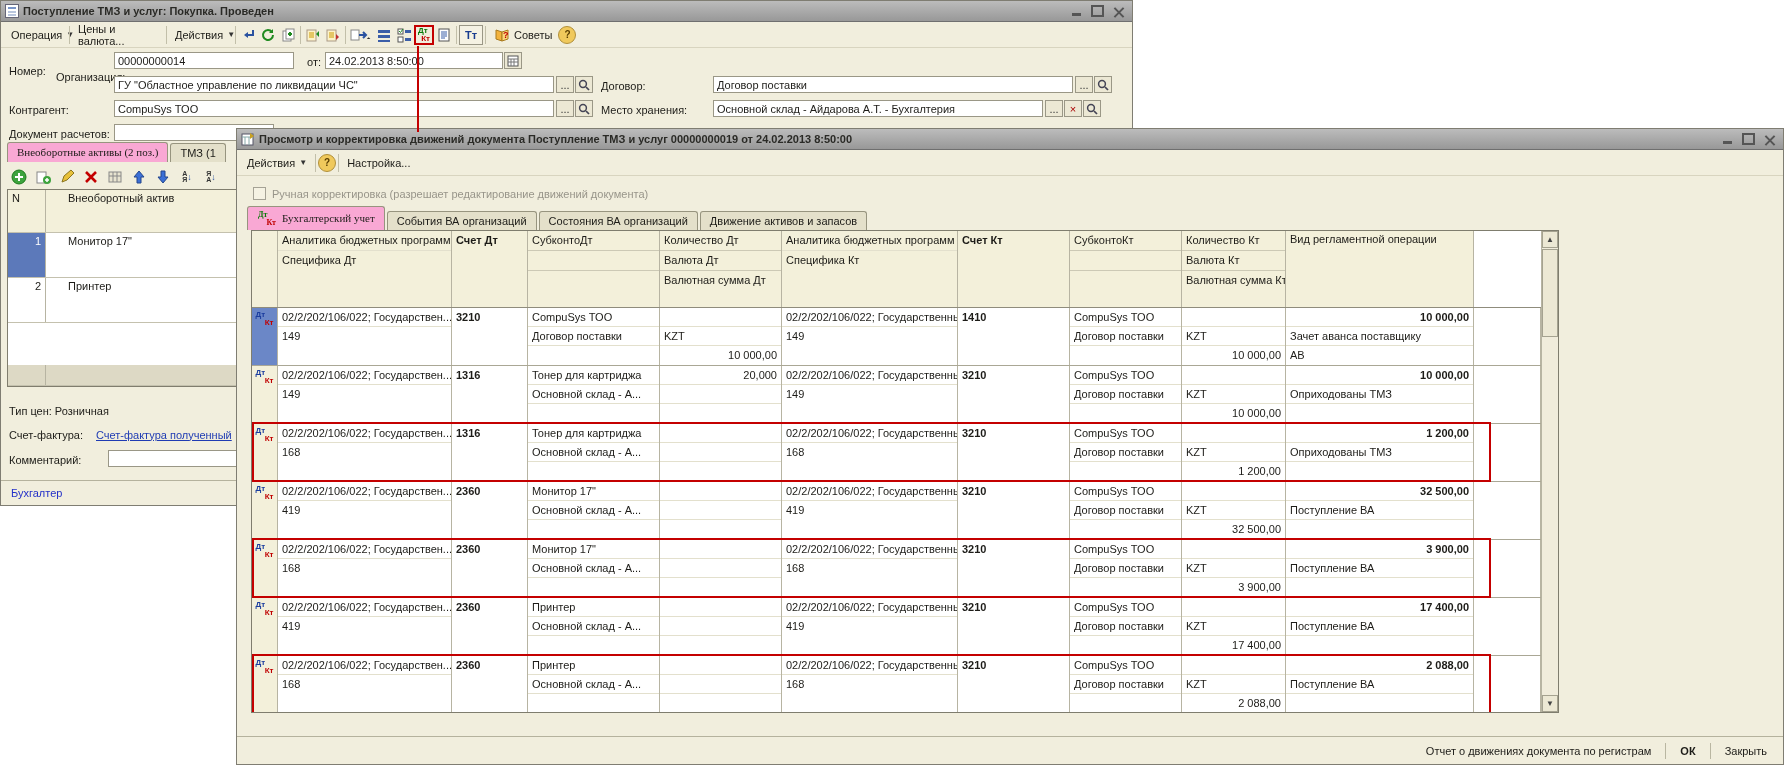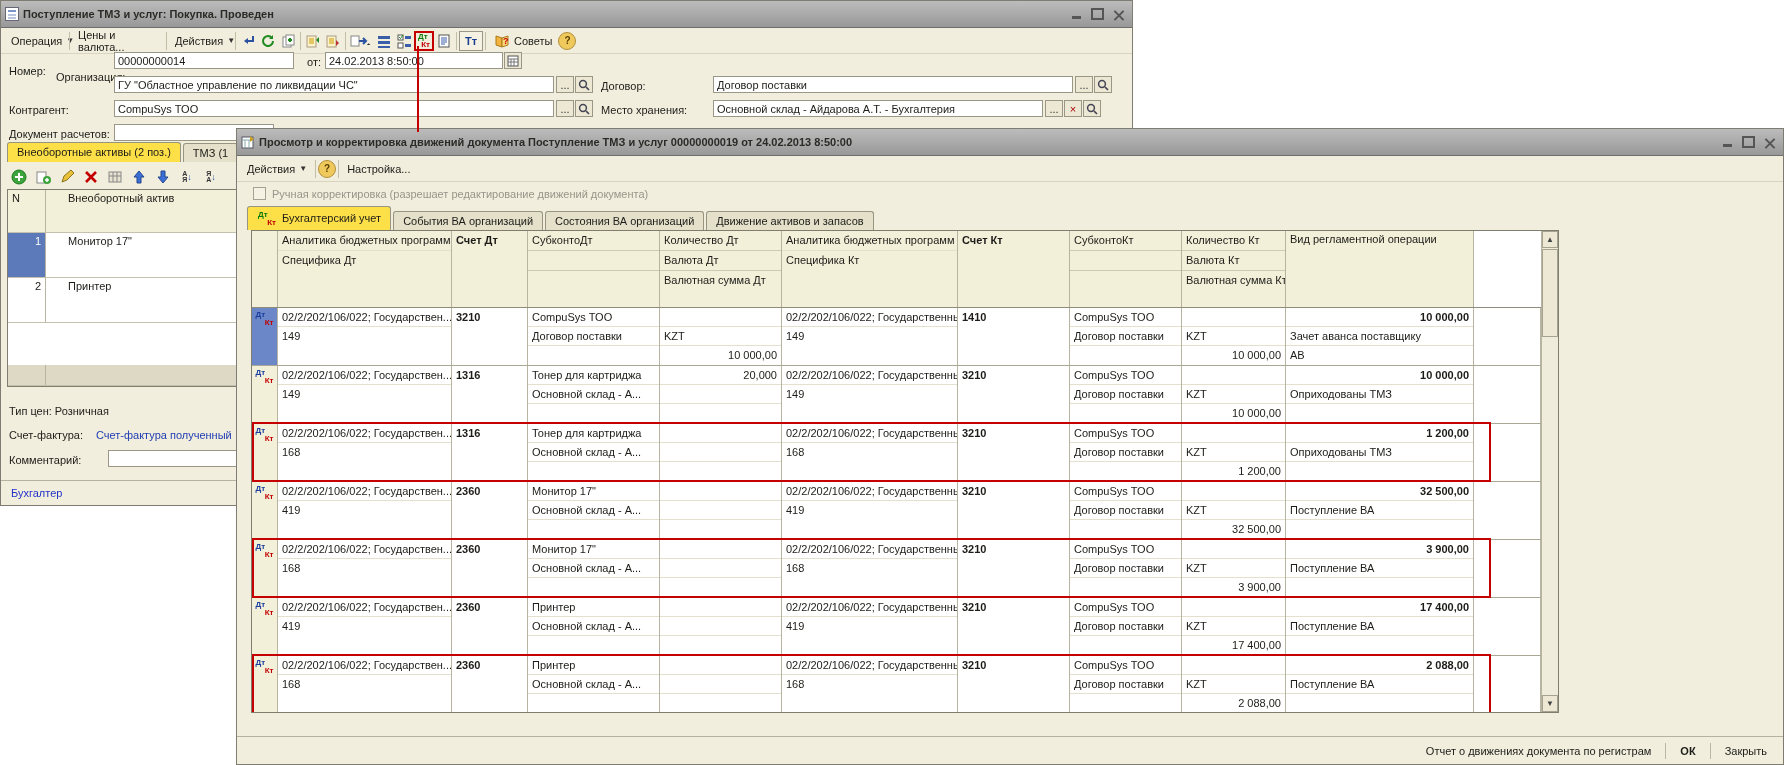--- a/index.html
+++ b/index.html
@@ -1,19 +1,19 @@
 <!DOCTYPE html>
 <html><head>
 <meta charset="utf-8">
 <style>
   html,body{margin:0;padding:0;background:#fff;}
   body{width:1788px;height:765px;position:relative;overflow:hidden;
        font-family:"Liberation Sans","DejaVu Sans",sans-serif;font-size:11px;color:#1d1c18;}
   .win{position:absolute;background:#f1eedd;border:1px solid #7f7d72;box-sizing:border-box;}
-  .titlebar{height:27px;background:linear-gradient(#bcbcbc,#989898);display:flex;align-items:center;
+  .titlebar{height:21px;background:linear-gradient(#bcbcbc,#989898);display:flex;align-items:center;
             padding:0 4px;border-bottom:1px solid #6f6f6f;box-sizing:border-box;}
   .titlebar .ttext{font-weight:bold;color:#2a2a26;margin-left:4px;flex:1;white-space:nowrap;overflow:hidden;}
   .winbtns{display:flex;gap:6px;align-items:center;margin-right:2px;}
   .wbtn{width:15px;height:13px;display:flex;align-items:center;justify-content:center;color:#444;}
   .mini{width:9px;height:3px;background:#555;margin-top:6px;}
   .maxi{width:9px;height:8px;border:2px solid #555;}
   .closx{position:relative;width:11px;height:11px;}
   .closx:before,.closx:after{content:"";position:absolute;left:5px;top:0;width:2px;height:13px;background:#555;}
   .closx:before{transform:rotate(45deg);} .closx:after{transform:rotate(-45deg);}
   .wicon{width:14px;height:14px;background:#fff;border:1px solid #667;box-sizing:border-box;position:relative;}
@@ -25,30 +25,30 @@
   .ti{width:20px;height:20px;display:flex;align-items:center;justify-content:center;box-sizing:border-box;}
   .fldrow{position:absolute;height:19px;display:flex;align-items:center;}
   .flabel{color:#1d1c18;}
   .inp{position:absolute;height:17px;background:#fff;border:1px solid #9a9786;box-sizing:border-box;
        padding:1px 3px;line-height:14px;white-space:nowrap;overflow:hidden;}
   .sbtn{position:absolute;height:17px;width:18px;background:#ece8d4;border:1px solid #9a9786;box-sizing:border-box;
         display:flex;align-items:center;justify-content:center;color:#333;}
   .tabs{position:absolute;display:flex;gap:2px;align-items:flex-end;}
   .tab{border:1px solid #97947f;border-bottom:none;border-radius:3px 3px 0 0;background:#e4e0ca;
        padding:3px 9px 3px 9px;white-space:nowrap;display:flex;gap:5px;align-items:center;}
-  .tab.active{background:#fde047;padding-bottom:4px;}
+  .tab.active{background:#f9a8d4;padding-bottom:4px;font-family:Liberation Serif, serif;}
   
   .w1grid{position:absolute;background:#fff;border:1px solid #807d6e;box-sizing:border-box;}
   .w1row{display:flex;border-bottom:1px solid #c4c1ae;}
   .w1hdr{background:#f3f0da;}
   .ncell{width:38px;box-sizing:border-box;border-right:1px solid #b7b4a2;text-align:right;padding:2px 4px;}
   .acell{width:184px;box-sizing:border-box;border-right:1px solid #b7b4a2;padding:2px 4px;margin-left:18px;}
   .ncell.sel{background:#5c79ba;color:#fff;}
   .w1foot{background:#ddd9c5;height:20px;}
-  .link{color:#1f3bb3;white-space:nowrap;}
+  .link{color:#1f3bb3;text-decoration:underline;white-space:nowrap;}
   .statusbar{position:absolute;left:0;right:0;bottom:0;height:25px;border-top:1px solid #b5b29d;
              display:flex;align-items:center;padding-left:10px;color:#2330c8;box-sizing:border-box;}
   
   .mtable{position:absolute;background:#fff;border:1px solid #7f7d6e;box-sizing:border-box;overflow:hidden;}
   .mgrid{display:grid;grid-template-columns:26px 174px 76px 132px 122px 176px 112px 112px 104px 188px 67px;}
   .hd .c{background:#f3f0da;}
   .c{box-sizing:border-box;border-right:1px solid #b7b4a2;overflow:hidden;position:relative;}
   .l{height:20px;line-height:19px;padding:0 4px;box-sizing:border-box;white-space:nowrap;overflow:hidden;}
   .trow .l{height:19px;line-height:18px;}
   .hd .sub3 .l{border-bottom:1px solid #ccc9b5;}

